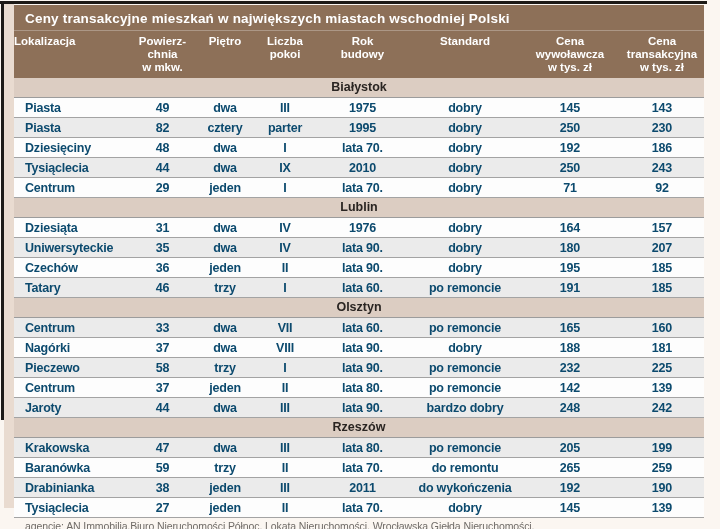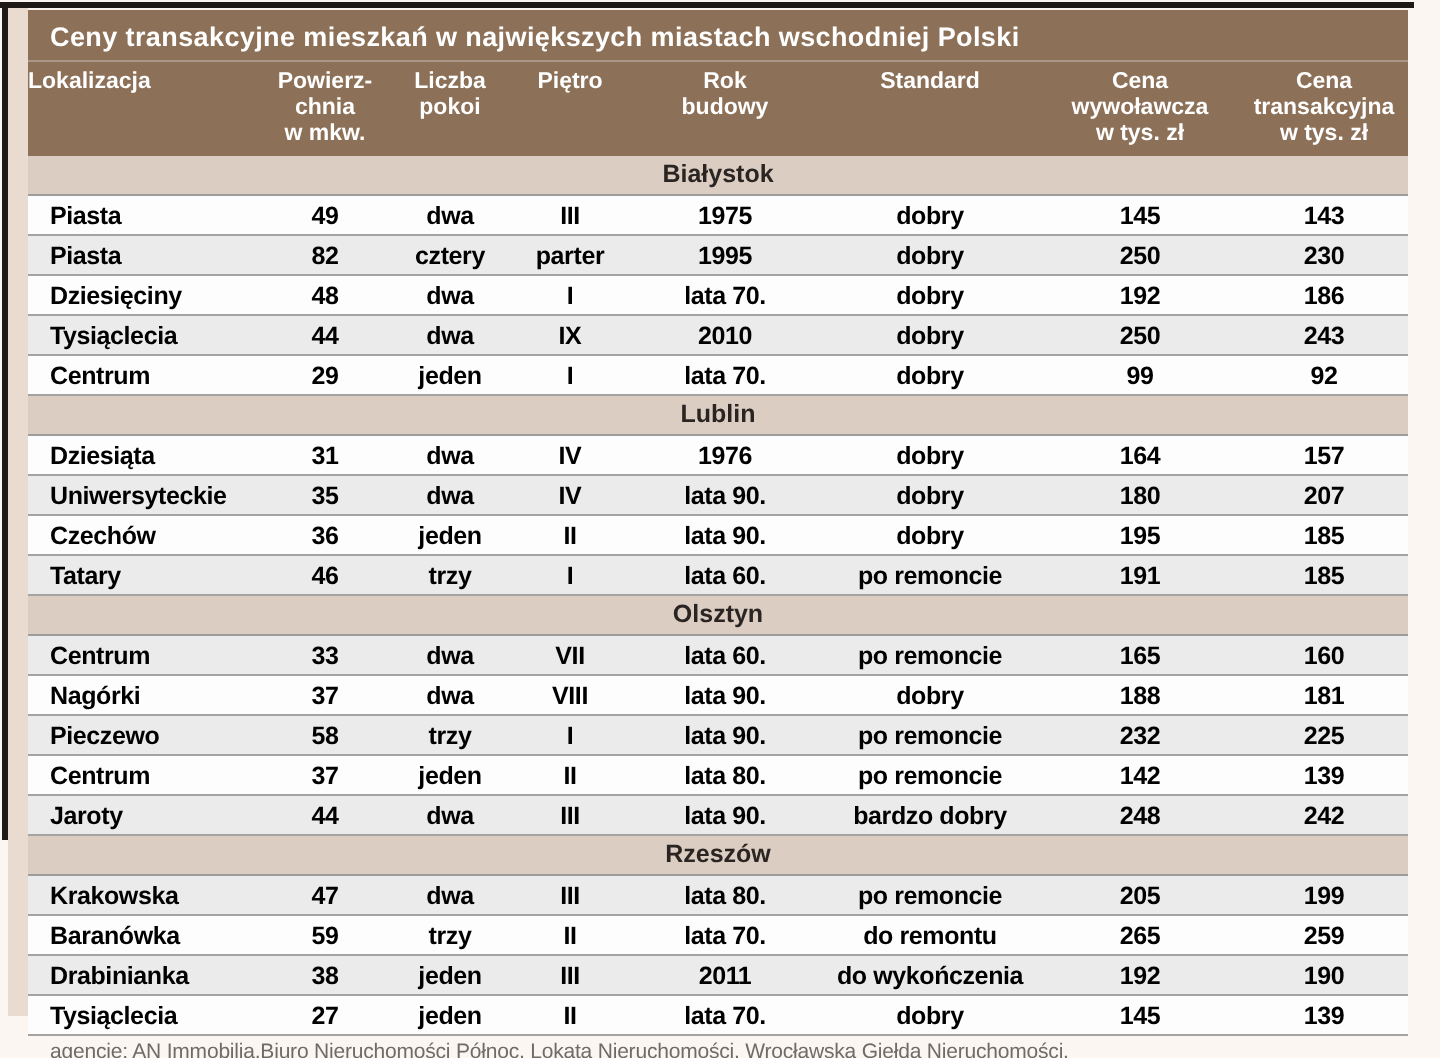--- a/index.html
+++ b/index.html
@@ -37,21 +37,21 @@
     background:#dccdc2;
     border-bottom:1px solid #9c9c9c;
     text-align:center; font-weight:bold; font-size:12.5px; color:#2a2522;
   }
   .row {
     display:grid;
     grid-template-columns:116px 65px 60px 60px 95px 110px 100px 84px;
     height:19px; align-items:center;
     border-bottom:1px solid #a3a3a3;
     background:#fdfdfd;
-    font-size:12.5px; font-weight:bold; color:#000000; letter-spacing:-0.2px;
+    font-size:12.5px; font-weight:bold; color:#0c4a6e; letter-spacing:-0.2px;
   }
   .row.alt { background:#ebebeb; }
   .cell { text-align:center; overflow:hidden; white-space:nowrap; }
   .cell.loc { text-align:left; padding-left:11px; }
 
   .source-note {
     margin-top:2px; padding-left:11px;
     font-size:10.5px; color:#6f6b67; letter-spacing:-0.1px;
   }
 </style>
@@ -63,23 +63,23 @@
 <div class="margin-beige"></div>
 
 <div class="table-wrap">
   <div class="thead">
     <div class="title">Ceny transakcyjne mieszkań w największych miastach wschodniej Polski</div>
     <div class="cols" id="cols">
         <div class="col first">Lokalizacja</div>
         <div class="col">Powierz-
 chnia
 w mkw.</div>
+        <div class="col">Piętro</div>
         <div class="col">Liczba
 pokoi</div>
-        <div class="col">Piętro</div>
         <div class="col">Rok
 budowy</div>
         <div class="col">Standard</div>
         <div class="col">Cena
 wywoławcza
 w tys. zł</div>
         <div class="col">Cena
 transakcyjna
 w tys. zł</div>
       </div>
@@ -126,21 +126,21 @@
         <div class="cell">250</div>
         <div class="cell">243</div>
       </div>
       <div class="row">
         <div class="cell loc">Centrum</div>
         <div class="cell">29</div>
         <div class="cell">jeden</div>
         <div class="cell">I</div>
         <div class="cell">lata 70.</div>
         <div class="cell">dobry</div>
-        <div class="cell">99</div>
+        <div class="cell">71</div>
         <div class="cell">92</div>
       </div>
       <div class="section-bar">Lublin</div>
       <div class="row">
         <div class="cell loc">Dziesiąta</div>
         <div class="cell">31</div>
         <div class="cell">dwa</div>
         <div class="cell">IV</div>
         <div class="cell">1976</div>
         <div class="cell">dobry</div>

